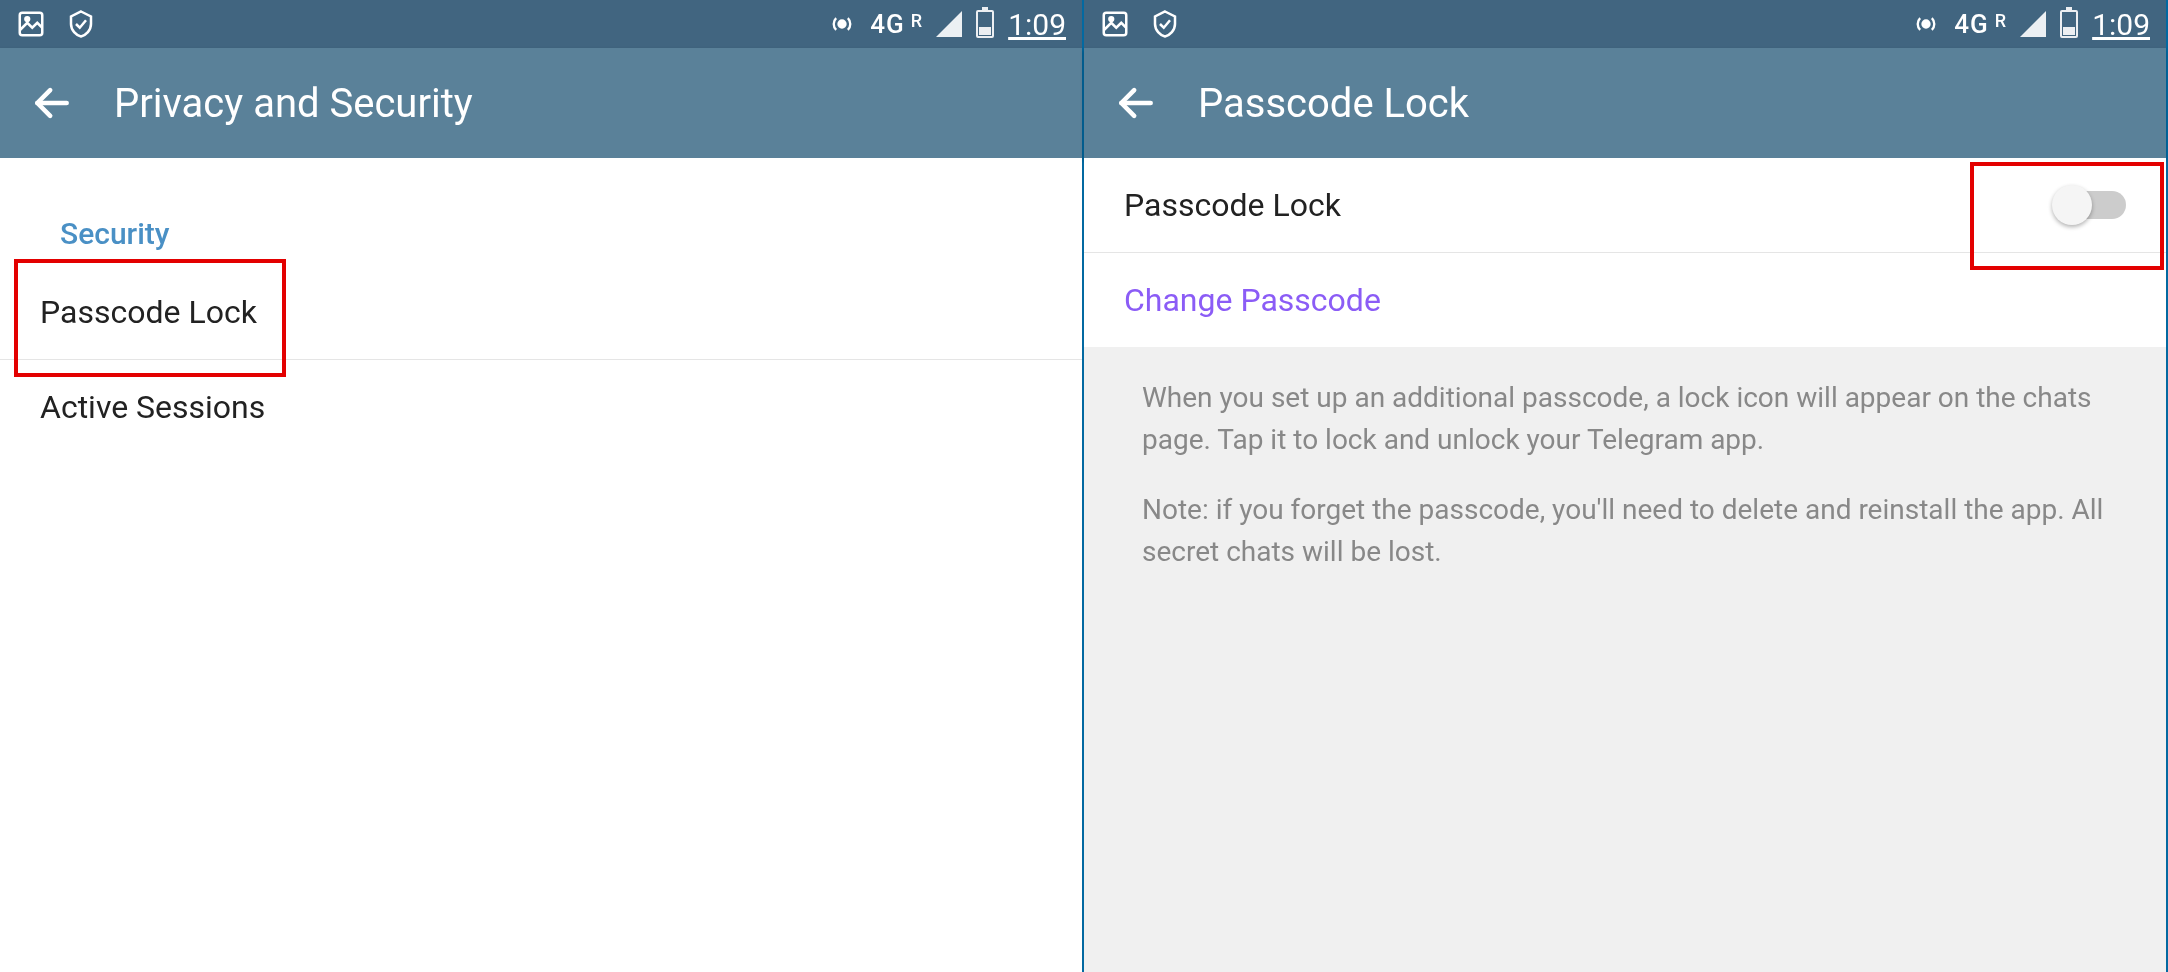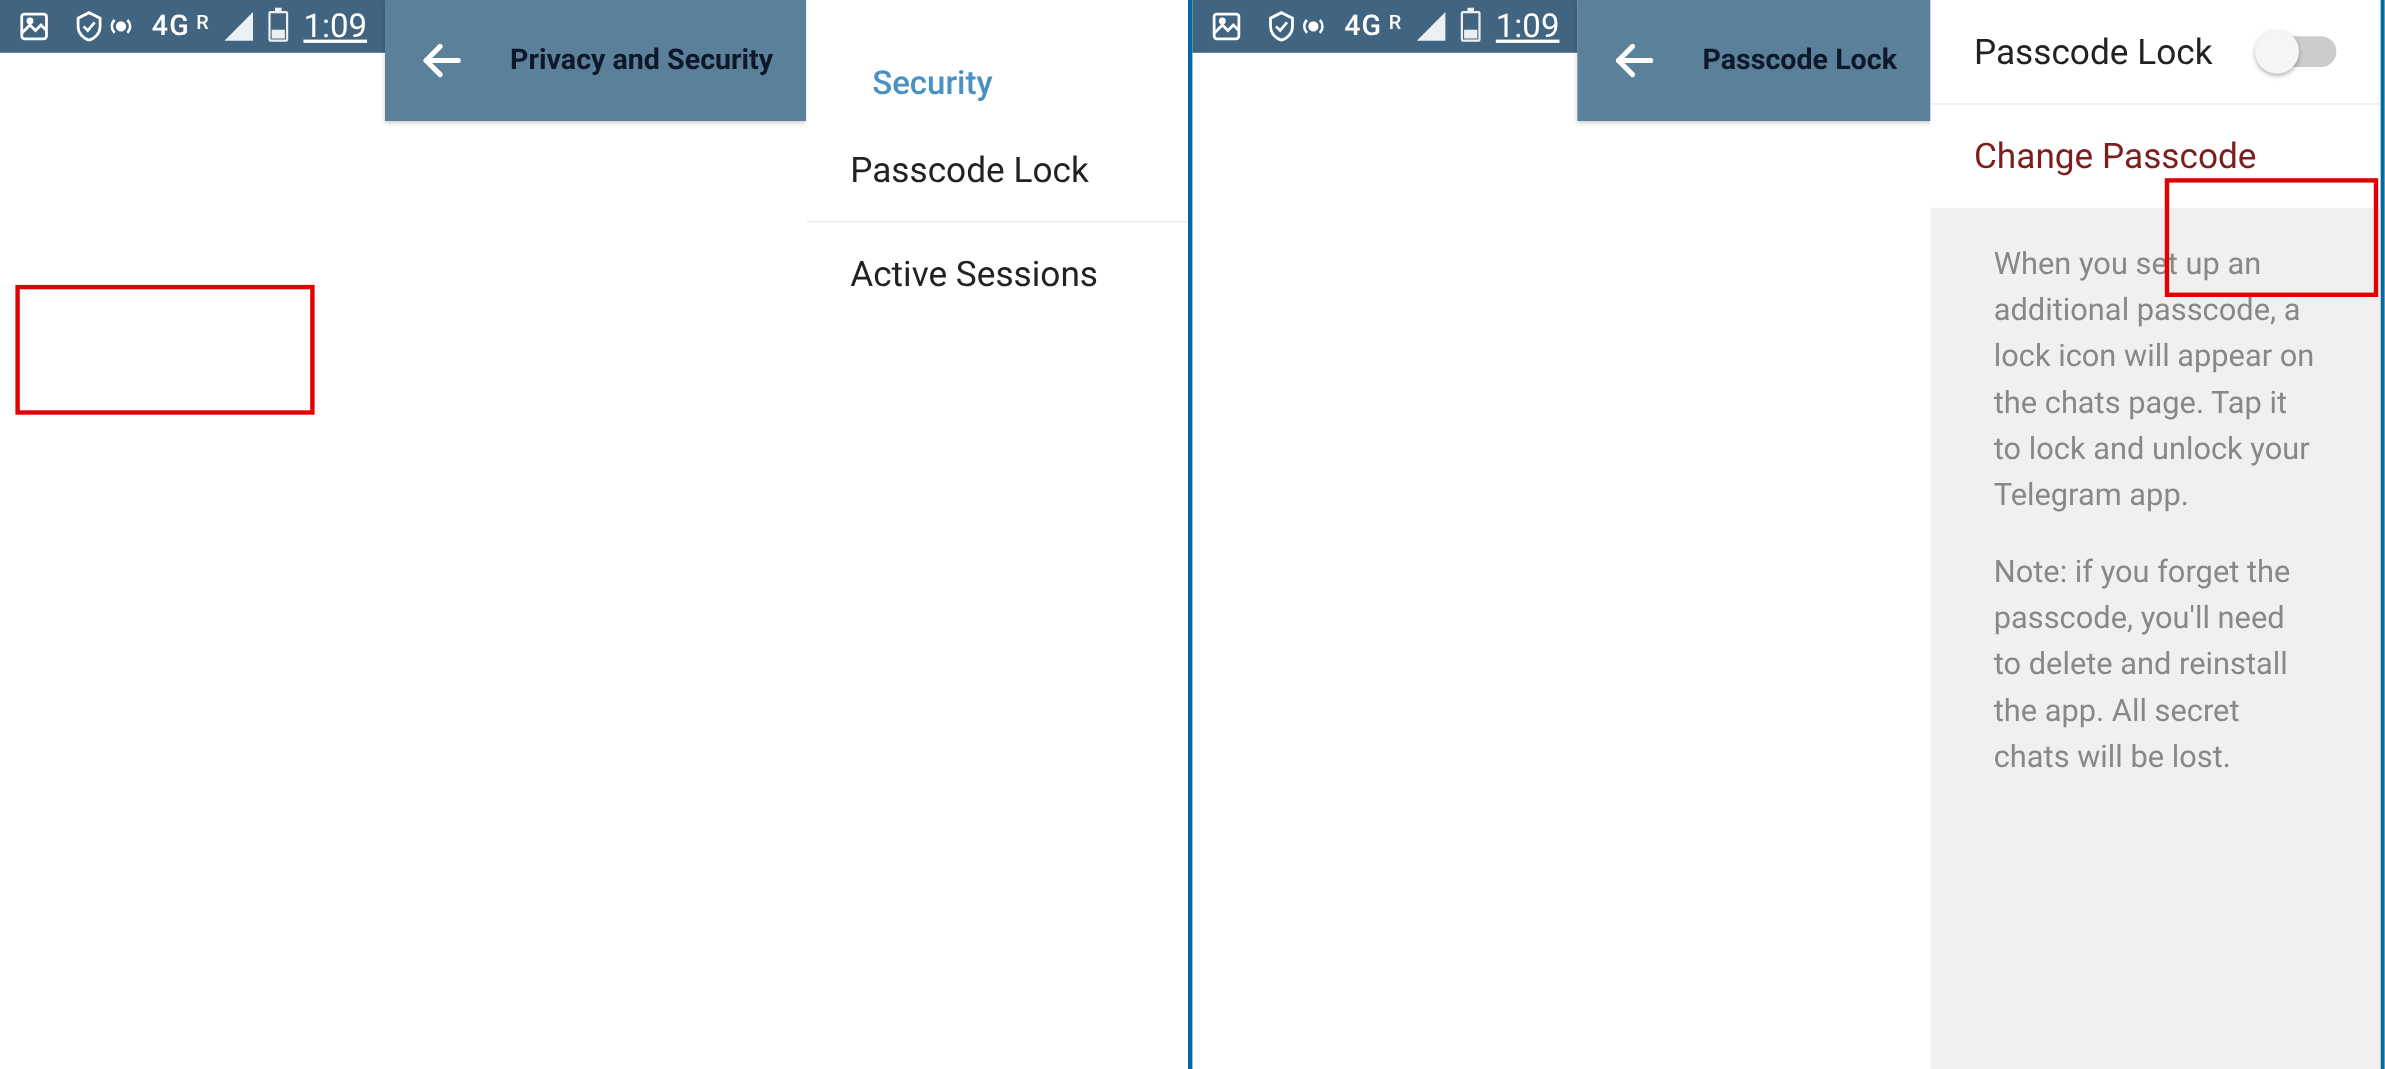--- a/index.html
+++ b/index.html
@@ -6,22 +6,22 @@
     body {
       font-family: -apple-system, BlinkMacSystemFont, "Segoe UI", Roboto, sans-serif;
       display: flex;
       width: 2168px;
       height: 972px;
       background: #fff;
     }
     .screen {
       width: 50%;
       display: flex;
-      flex-direction: row;
-      border-right: 4px solid #0369a1;
+      flex-direction: column;
+      border-right: 2px solid #0369a1;
       position: relative;
     }
     .status-bar {
       background: #416580;
       height: 48px;
       display: flex;
       align-items: center;
       justify-content: space-between;
       padding: 0 16px;
       color: #fff;
@@ -61,23 +61,23 @@
       gap: 40px;
       box-shadow: 0 2px 4px rgba(0,0,0,0.2);
     }
     .back-btn {
       color: #fff;
       display: flex;
       align-items: center;
       cursor: pointer;
     }
     .app-title {
-      color: #0f172a;
-      font-size: 26px;
-      font-weight: 700;
+      color: #ffffff;
+      font-size: 40px;
+      font-weight: 400;
     }
     .content {
       flex: 1;
       background: #fff;
       display: flex;
       flex-direction: column;
       overflow: hidden;
     }
     .section-header {
       padding: 28px 60px 14px;
@@ -89,21 +89,21 @@
       padding: 28px 40px;
       font-size: 32px;
       color: #222;
       border-bottom: 1px solid #e5e5e5;
       display: flex;
       align-items: center;
       justify-content: space-between;
       cursor: pointer;
     }
     .list-item.disabled-text {
-      color: #7f1d1d;
+      color: #8b5cf6;
       cursor: default;
       align-items: center;
     }
     .footer-note {
       background: #f0f0f0;
       padding: 30px 58px;
       font-size: 28px;
       color: #888;
       line-height: 1.5;
       flex: 1;

